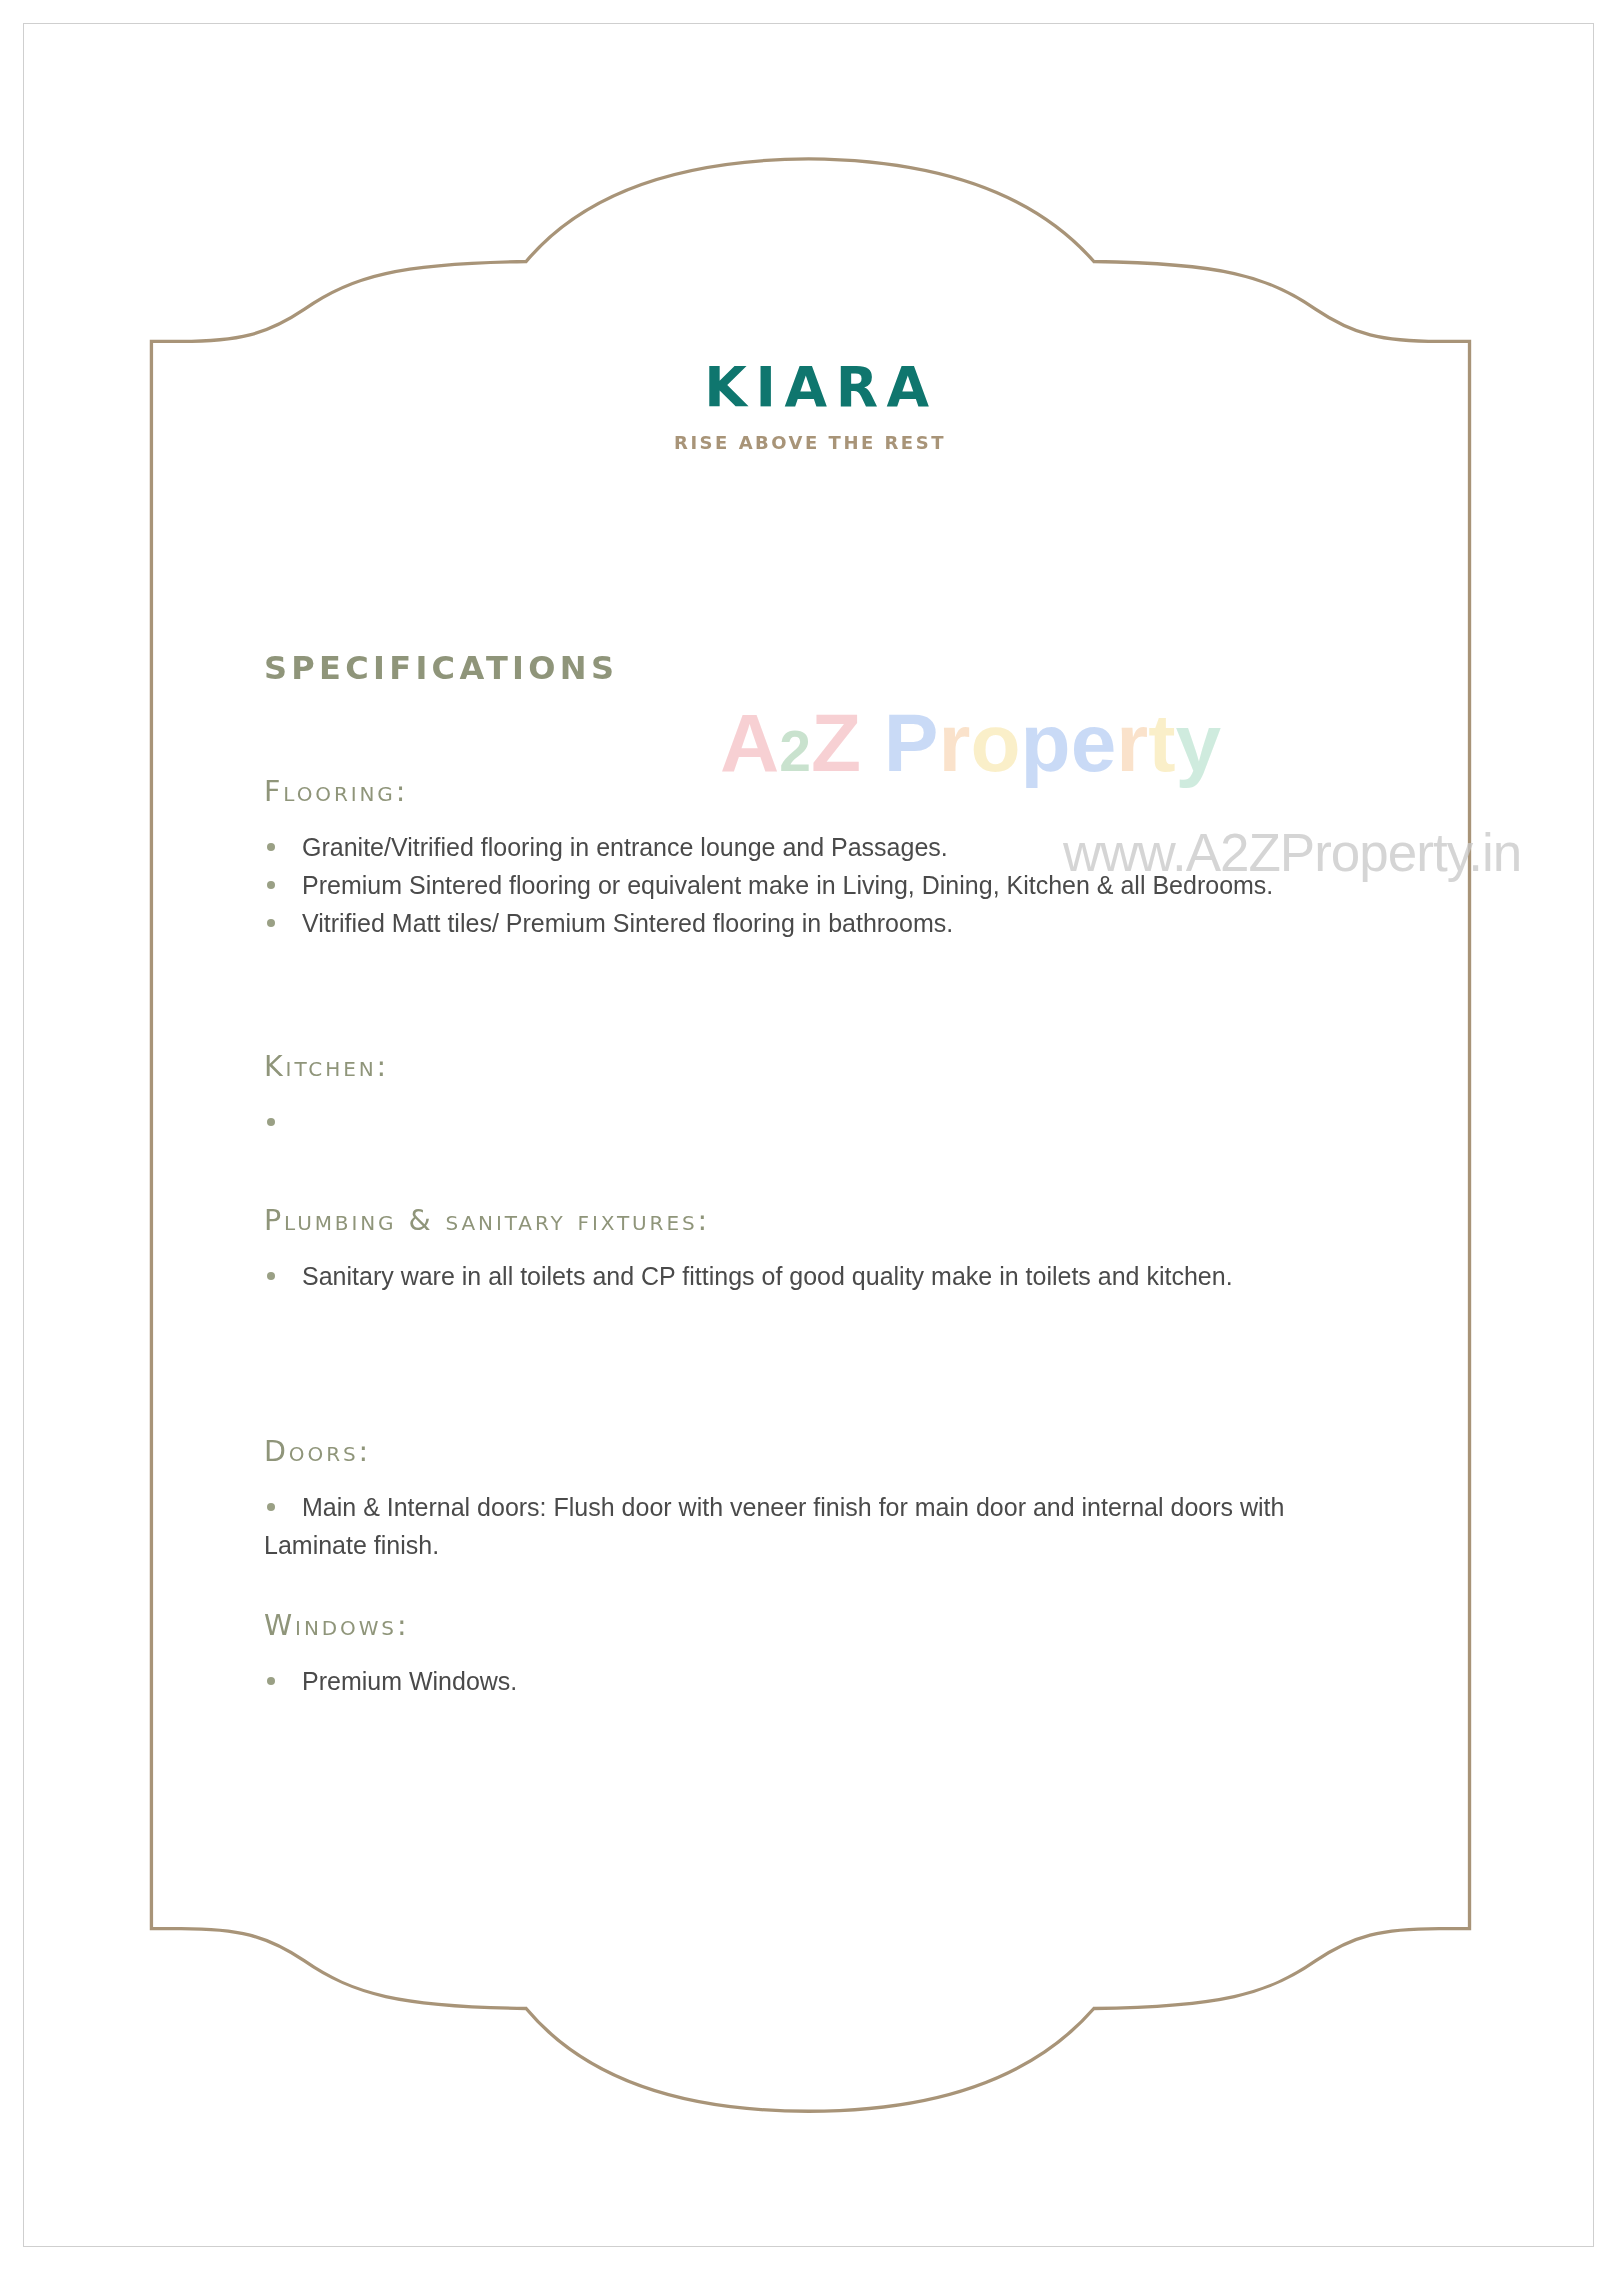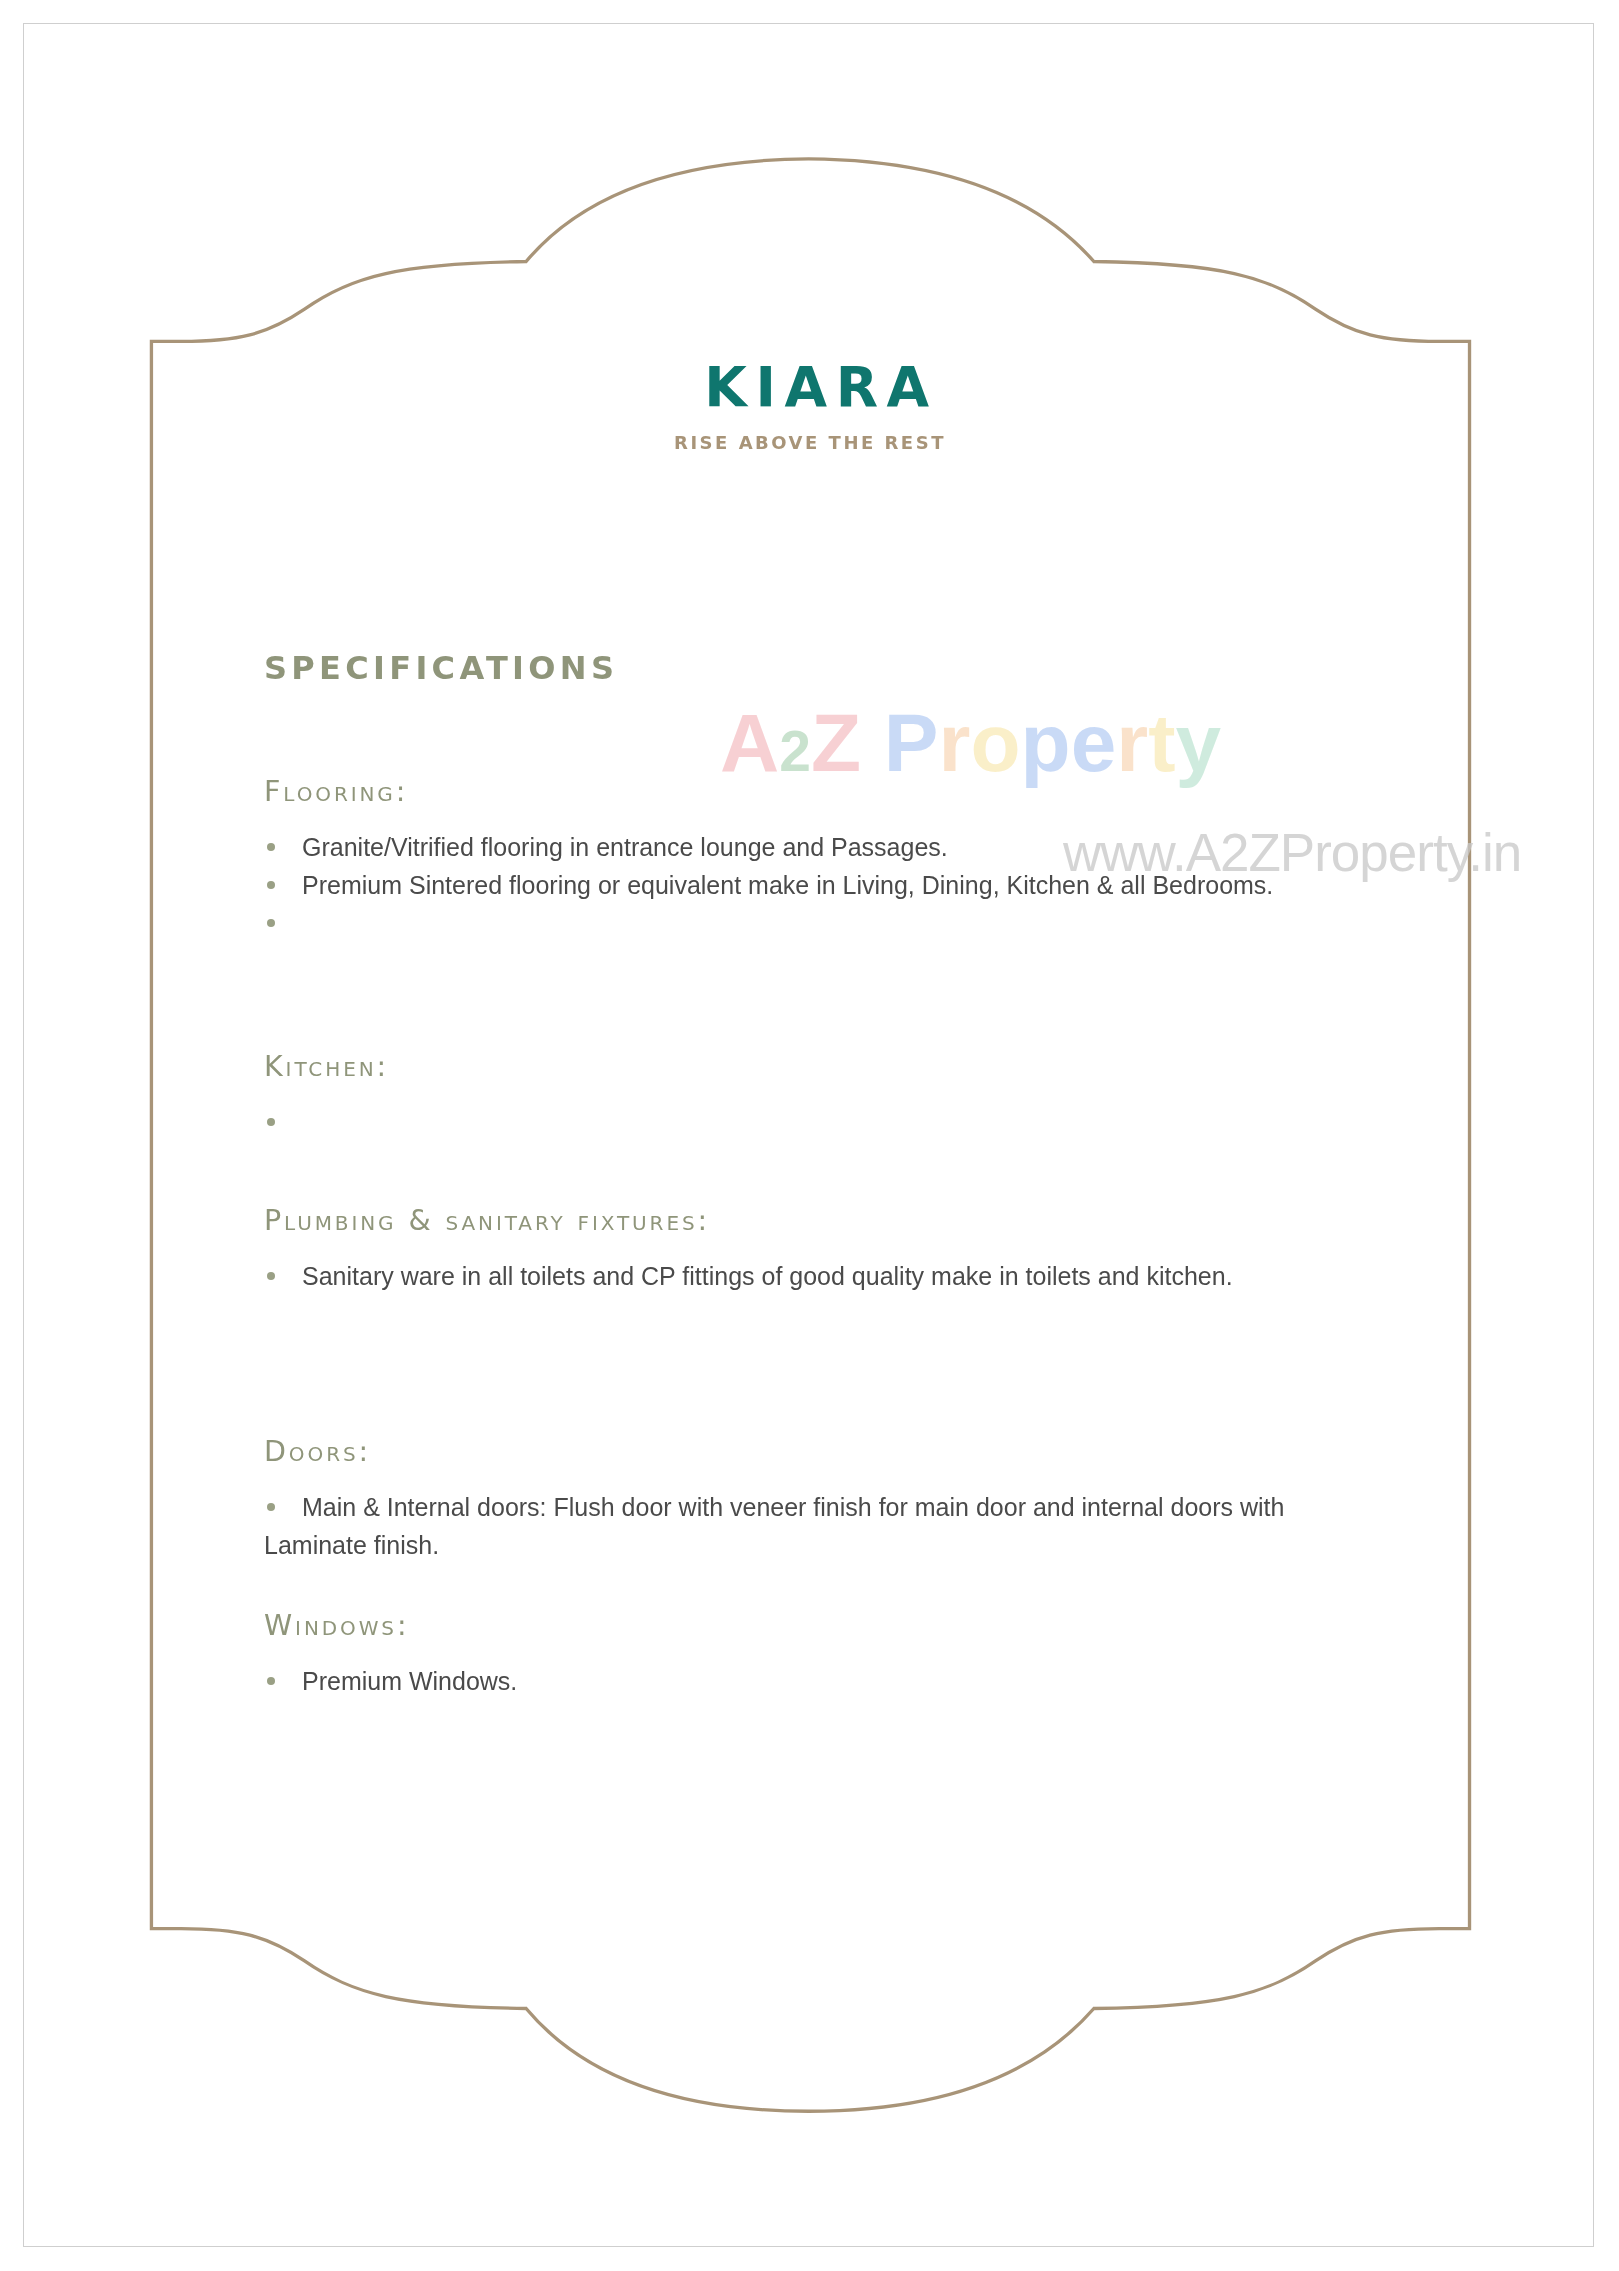--- a/index.html
+++ b/index.html
@@ -188,20 +188,21 @@
     <li class="bullet-item">
       <span class="bullet-dot"></span>
       <span>Granite/Vitrified flooring in entrance lounge and Passages.</span>
     </li>
     <li class="bullet-item">
       <span class="bullet-dot"></span>
       <span>Premium Sintered flooring or equivalent make in Living, Dining, Kitchen &amp; all Bedrooms.</span>
     </li>
     <li class="bullet-item">
       <span class="bullet-dot"></span>
+      <span>Vitrified Matt tiles/ Premium Sintered flooring in bathrooms.</span>
     </li>
   </ul>
 </div>
 
 <div class="section" style="top: 1053px;">
   <div class="section-heading">Kitchen:</div>
   <ul class="bullet-list">
     <li class="bullet-item">
       <span class="bullet-dot"></span>
     </li>

